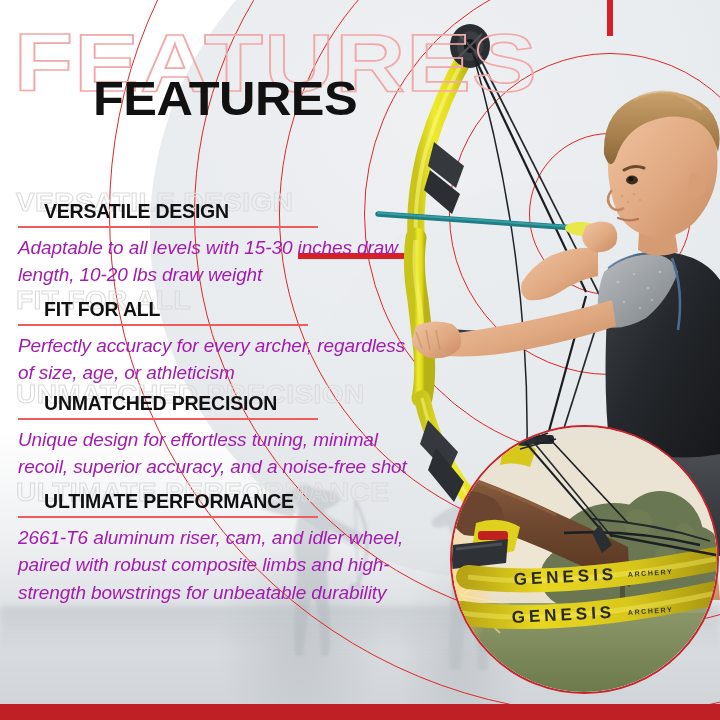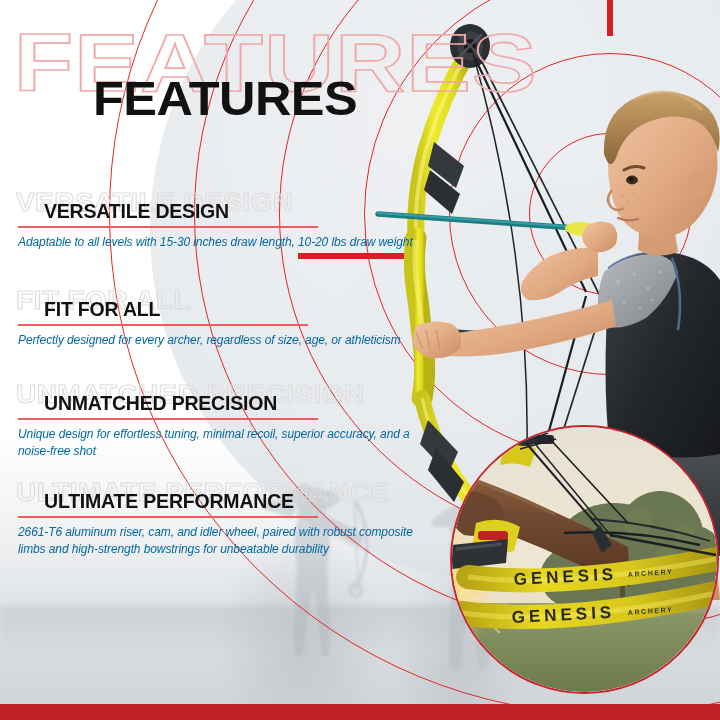--- a/index.html
+++ b/index.html
@@ -79,22 +79,22 @@
     white-space:nowrap;transform:scaleX(1.12);transform-origin:left top;
   }
   .f-title{
     position:absolute;left:44px;top:12px;
     font-size:19.5px;font-weight:700;letter-spacing:-0.2px;line-height:1;
     color:#111111;white-space:nowrap;
   }
   .f-rule{position:absolute;left:18px;top:36px;height:2px;background:#ef5b5e;}
   .f-body{
     position:absolute;left:18px;top:44px;width:400px;
-    font-size:12px;font-style:italic;font-weight:400;line-height:1.44;
-    color:#0369a1;letter-spacing:-0.1px;
+    font-size:19px;font-style:italic;font-weight:400;line-height:1.44;
+    color:#a21caf;letter-spacing:-0.1px;
   }
 
   
   .inset{
     position:absolute;left:450px;top:425px;width:265px;height:265px;border-radius:50%;
     border:2.4px solid #c9232b;overflow:hidden;
     background:#cdd3d7;
   }
   .inset svg{display:block;}
 
@@ -308,21 +308,21 @@
     <div class="f-ghost">VERSATILE DESIGN</div>
     <div class="f-title">VERSATILE DESIGN</div>
     <div class="f-rule" style="width:300px;"></div>
     <div class="f-body">Adaptable to all levels with 15-30 inches draw length, 10-20 lbs draw weight</div>
   </div>
 
   <div class="feature" style="top:288px;">
     <div class="f-ghost">FIT FOR ALL</div>
     <div class="f-title">FIT FOR ALL</div>
     <div class="f-rule" style="width:290px;"></div>
-    <div class="f-body">Perfectly designed for every archer, regardless of size, age, or athleticism</div>
+    <div class="f-body">Perfectly accuracy for every archer, regardless of size, age, or athleticism</div>
   </div>
 
   <div class="feature" style="top:382px;">
     <div class="f-ghost">UNMATCHED PRECISION</div>
     <div class="f-title">UNMATCHED PRECISION</div>
     <div class="f-rule" style="width:300px;"></div>
     <div class="f-body">Unique design for effortless tuning, minimal recoil, superior accuracy, and a noise-free shot</div>
   </div>
 
   <div class="feature" style="top:480px;">

